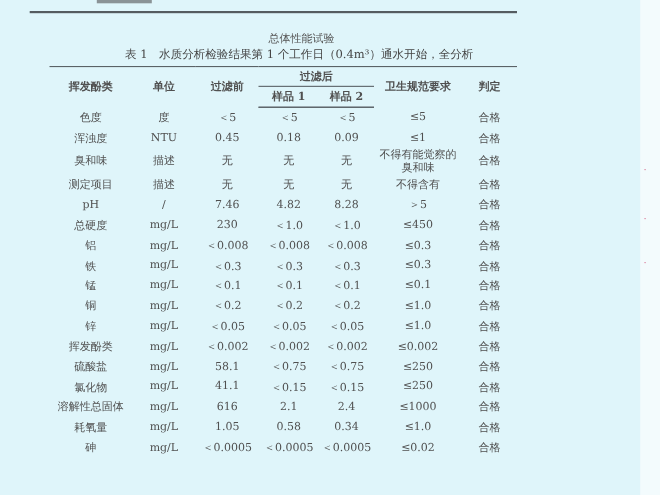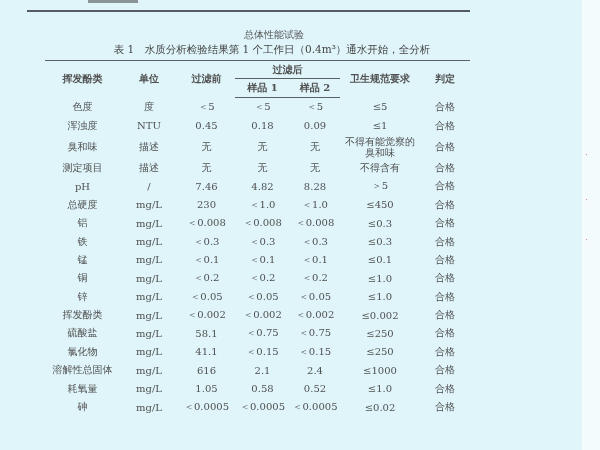--- a/index.html
+++ b/index.html
@@ -231,21 +231,21 @@
         <td>2.1</td>
         <td>2.4</td>
         <td>≤1000</td>
         <td>合格</td>
       </tr>
       <tr>
         <td>耗氧量</td>
         <td>mg/L</td>
         <td>1.05</td>
         <td>0.58</td>
-        <td>0.52</td>
+        <td>0.34</td>
         <td>≤1.0</td>
         <td>合格</td>
       </tr>
       <tr>
         <td>砷</td>
         <td>mg/L</td>
         <td>＜0.0005</td>
         <td>＜0.0005</td>
         <td>＜0.0005</td>
         <td>≤0.02</td>

